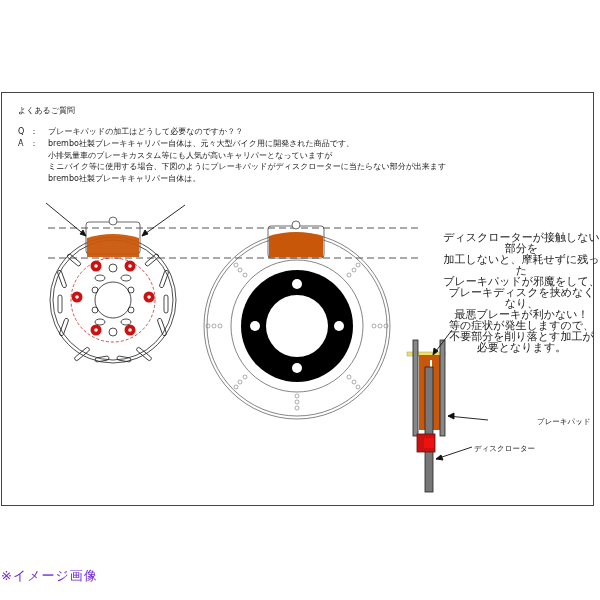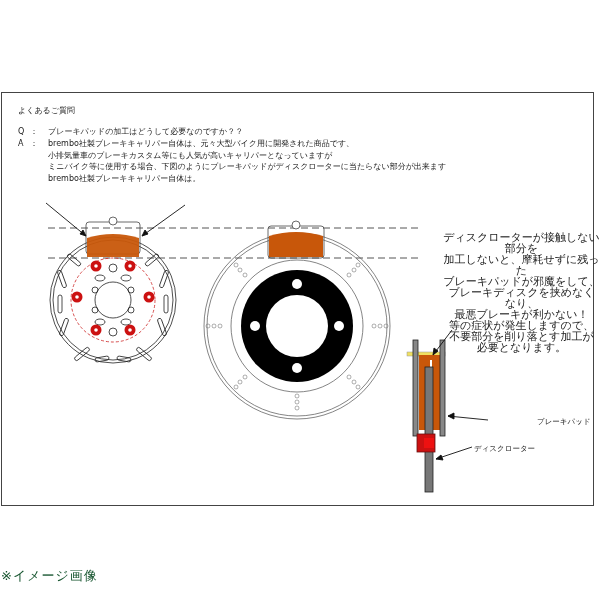--- a/index.html
+++ b/index.html
@@ -10,21 +10,21 @@
   .faq-title { position: absolute; left: 18px; top: 105px; font-size: 8px; }
   .qa { position: absolute; left: 18px; font-size: 8px; line-height: 11.5px; }
   .qa .lbl { display: inline-block; width: 12px; }
   .qa .sep { display: inline-block; width: 18px; }
   .qa .ind { padding-left: 30px; }
   .q { top: 126px; }
   .a { top: 138px; }
   .side-note { position: absolute; left: 443px; top: 232px; font-size: 11px; line-height: 11px; text-align: center; }
   .lbl-pad { position: absolute; left: 489px; top: 417px; font-size: 7.5px; margin-left: 48px; }
   .lbl-rotor { position: absolute; left: 474px; top: 444px; font-size: 7.5px; }
-  .footer { position: absolute; left: 1px; top: 568px; font-size: 13px; line-height: 15px; color: #14532d;
+  .footer { position: absolute; left: 1px; top: 568px; font-size: 13px; line-height: 15px; color: #6d28d9;
             font-family: "DejaVu Sans", sans-serif; letter-spacing: 1px; }
   svg.diagram { position: absolute; left: 0; top: 0; }
 </style>
 </head>
 <body>
 
 <div class="frame"></div>
 
 <div class="faq-title">よくあるご質問</div>
 

